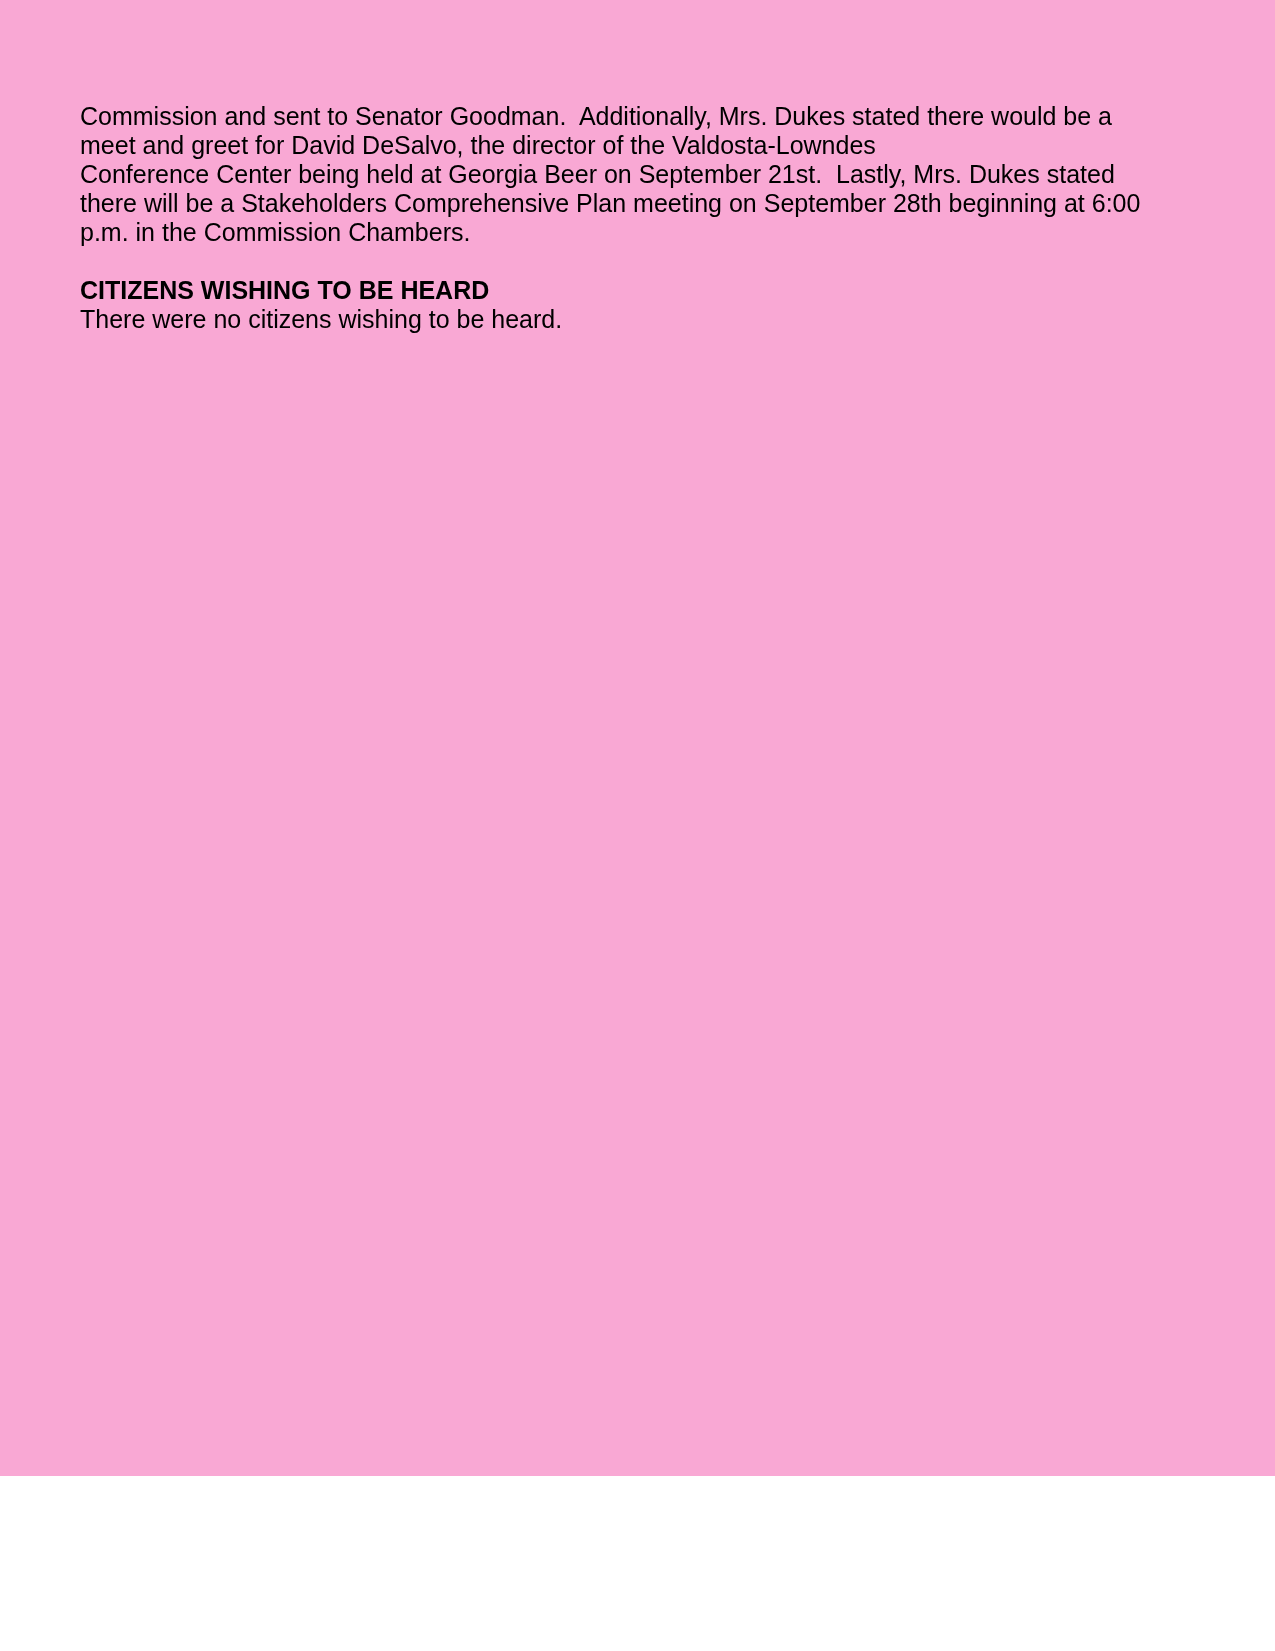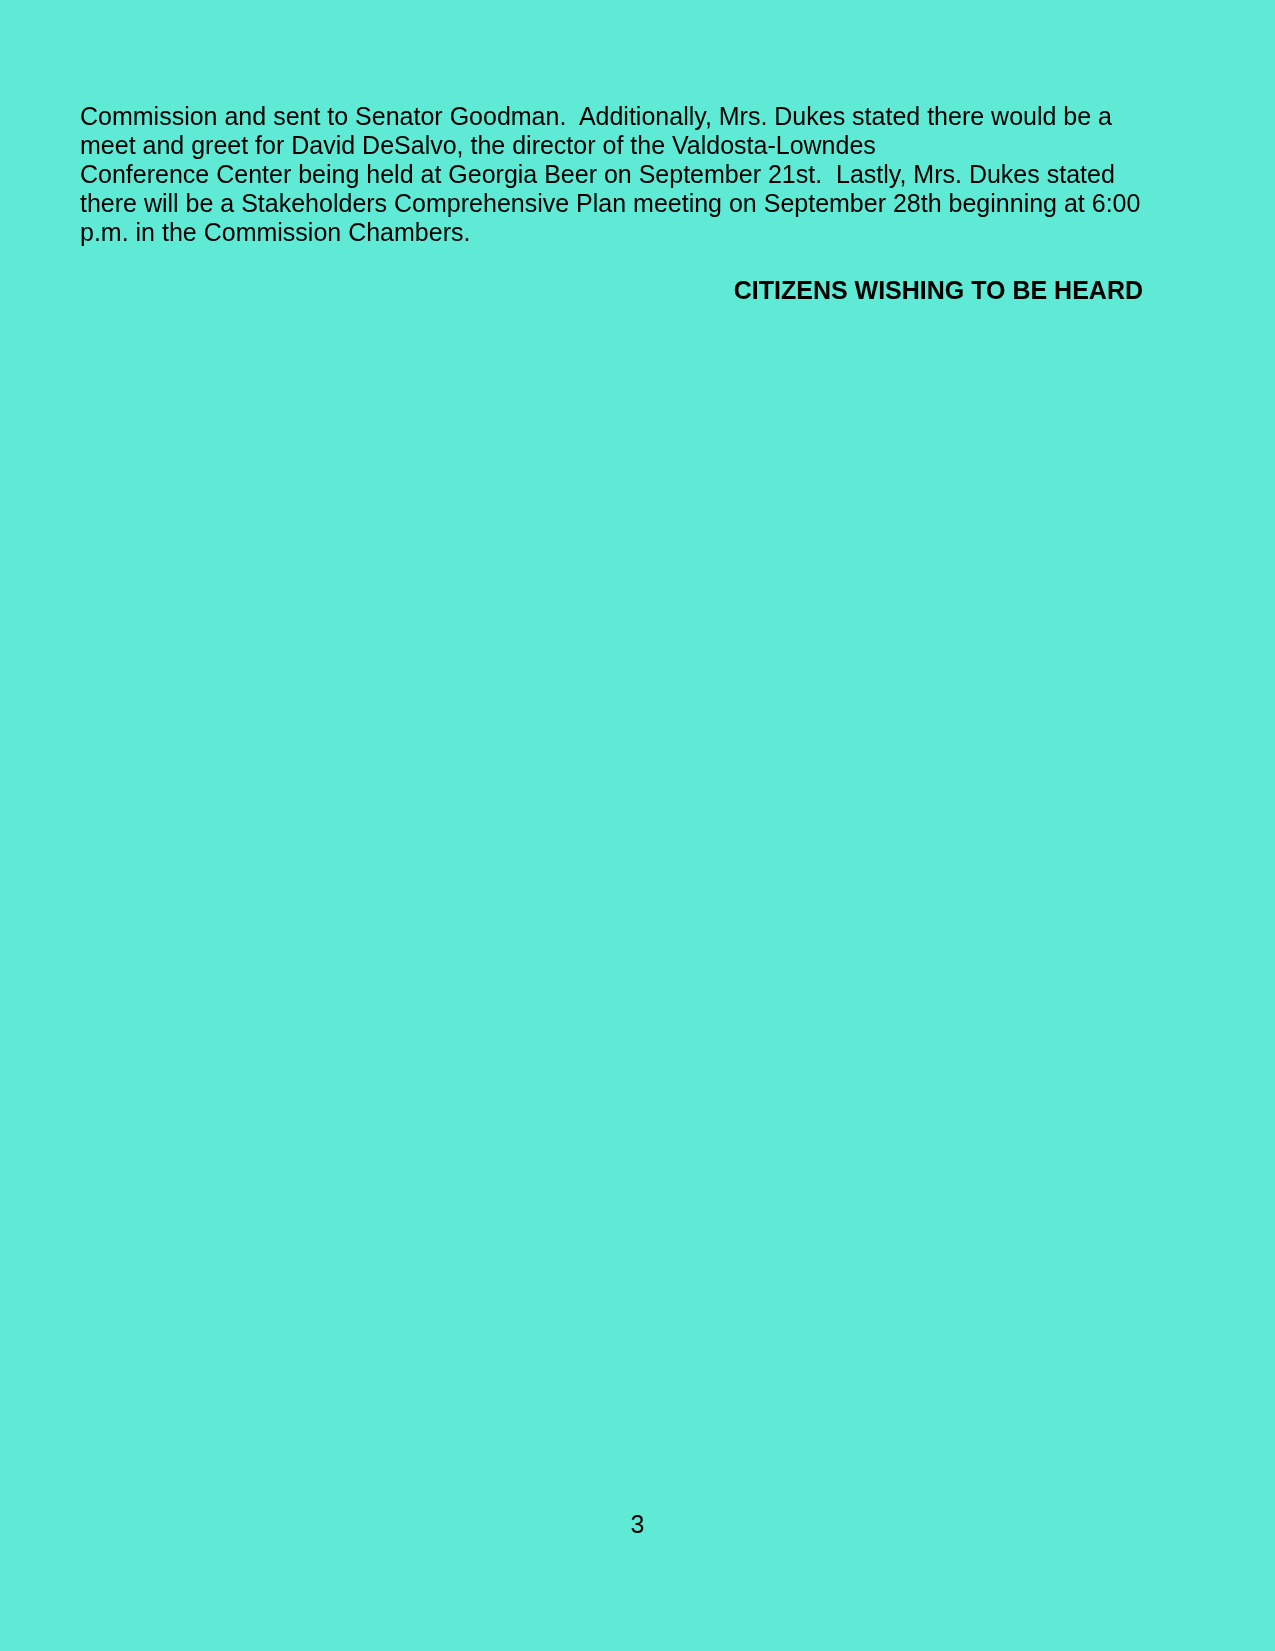--- a/index.html
+++ b/index.html
@@ -3,41 +3,40 @@
 <meta charset="utf-8">
 <style>
   html, body {
     margin: 0;
     padding: 0;
     background: #ffffff;
   }
   .page {
     position: relative;
     width: 1275px;
-    height: 1651px;
-    background: #5eead4;
+    height: 1476px;
+    background: #f9a8d4;
     color: #000000;
     font-family: "Liberation Sans", sans-serif;
     overflow: hidden;
   }
   .content {
     position: absolute;
     top: 102px;
     left: 80px;
     width: 1063px;
     font-size: 25px;
     line-height: 29px;
   }
   .para {
     white-space: pre-wrap;
     margin: 0;
   }
   .section {
     margin-top: 29px;
-    text-align: right;
   }
   .section-heading {
     font-weight: bold;
     margin: 0;
     font-size: 25px;
     line-height: 29px;
   }
   .page-number {
     position: absolute;
     top: 1510px;
@@ -52,19 +51,20 @@
 <body>
 
 <div class="page">
   <div class="content">
 
     <p class="para">Commission and sent to Senator Goodman.  Additionally, Mrs. Dukes stated there would be a meet and greet for David DeSalvo, the director of the Valdosta-Lowndes
 Conference Center being held at Georgia Beer on September 21st.  Lastly, Mrs. Dukes stated there will be a Stakeholders Comprehensive Plan meeting on September 28th beginning at 6:00 p.m. in the Commission Chambers.</p>
 
     <div class="section">
       <h2 class="section-heading">CITIZENS WISHING TO BE HEARD</h2>
+      <p class="para">There were no citizens wishing to be heard.</p>
     </div>
 
 
   </div>
 
   <div class="page-number">3</div>
 </div>
 
 </body></html>

